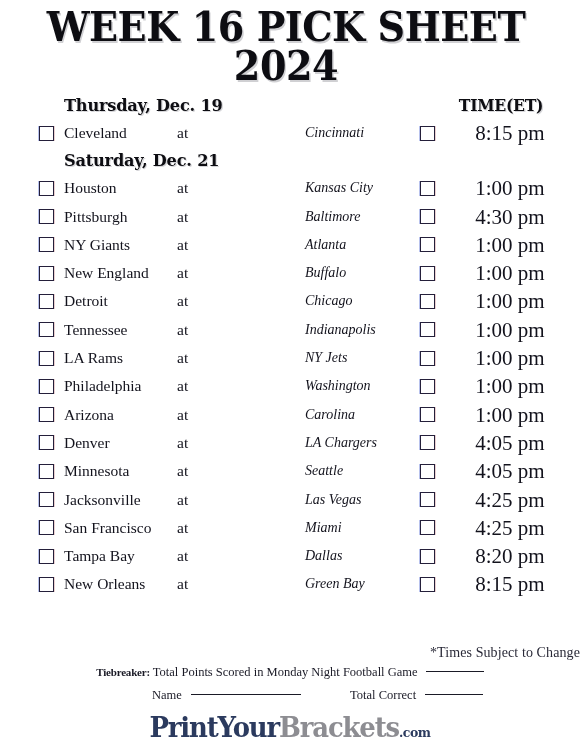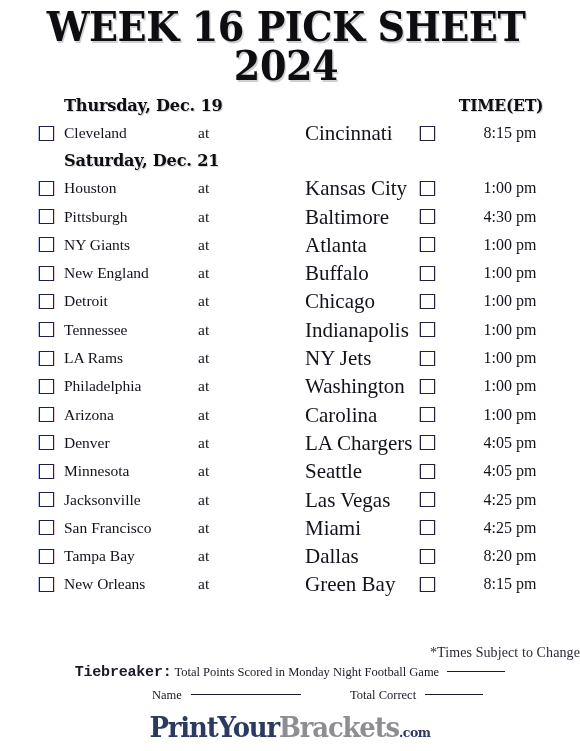--- a/index.html
+++ b/index.html
@@ -46,24 +46,24 @@
   }
   .cell {
     position: absolute;
     top: 0;
     line-height: 28.3px;
     white-space: nowrap;
   }
 
   .c-box1  { left: 39px;  top: 6.5px; }
   .c-away  { left: 64px;  font-size: 15.5px; }
-  .c-at    { left: 198px; font-size: 15.5px; }
-  .c-home  { left: 305px; font-size: 21px; }
+  .c-at    { left: 177px; font-size: 15.5px; }
+  .c-home  { left: 305px; font-size: 14px; font-style: italic; }
   .c-box2  { left: 420px; top: 6.5px; }
-  .c-time  { left: 458px; width: 104px; text-align: center; font-size: 16px; }
+  .c-time  { left: 458px; width: 104px; text-align: center; font-size: 21px; }
 
   .checkbox {
     position: absolute;
     width: 13px;
     height: 13px;
     border: 1.4px solid #241f3a;
     box-shadow: -0.6px 0 0 rgba(40,70,200,0.55), 0.6px 0 0 rgba(170,60,60,0.40);
     background: #fff;
     box-sizing: content-box;
   }
@@ -128,23 +128,23 @@
   }
   .tiebreaker {
     text-align: center;
     font-size: 12.5px;
     color: #1a1a26;
     height: 22px;
     line-height: 22px;
     white-space: nowrap;
   }
   .tiebreaker .tb-label {
-    font-family: Liberation Mono, monospace;
+    font-family: Liberation Serif, serif;
     font-weight: 700;
-    font-size: 15px;
+    font-size: 11px;
     letter-spacing: -0.2px;
   }
   .blank-line {
     display: inline-block;
     border-bottom: 1.6px solid #1a1a26;
     vertical-align: middle;
     position: relative;
     top: -2px;
   }
   .bl-tb   { width: 58px; margin-left: 5px; }

